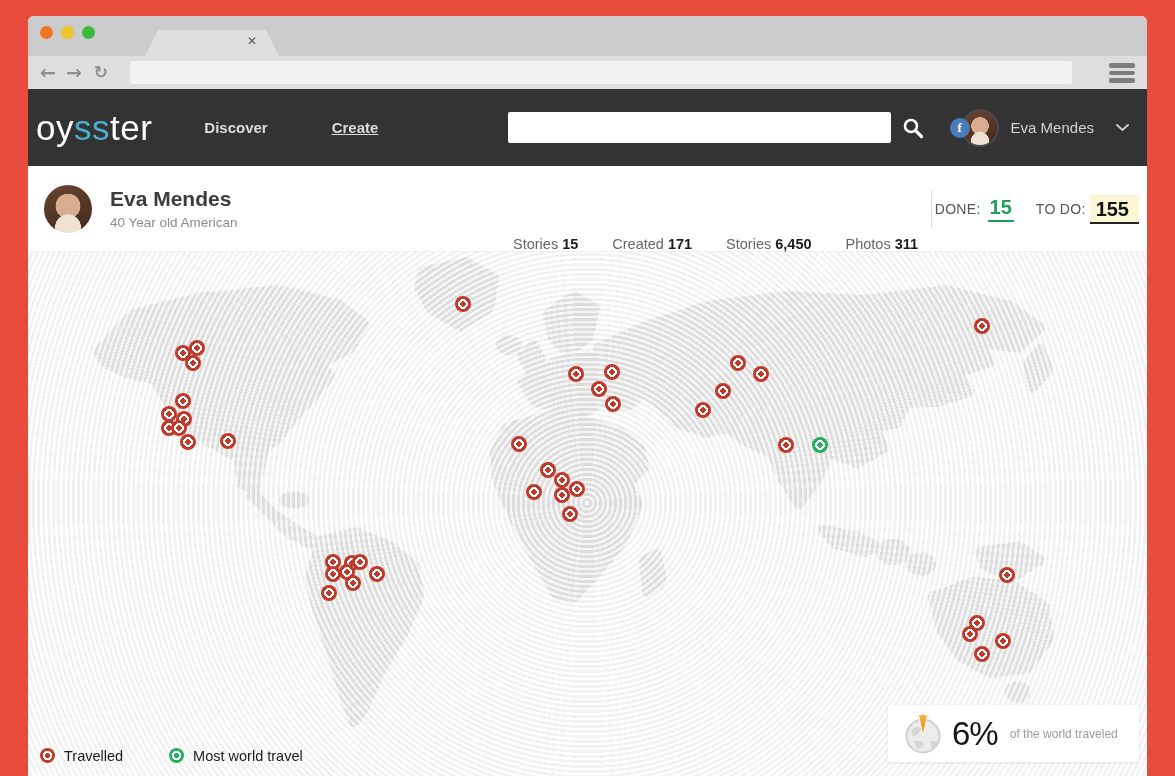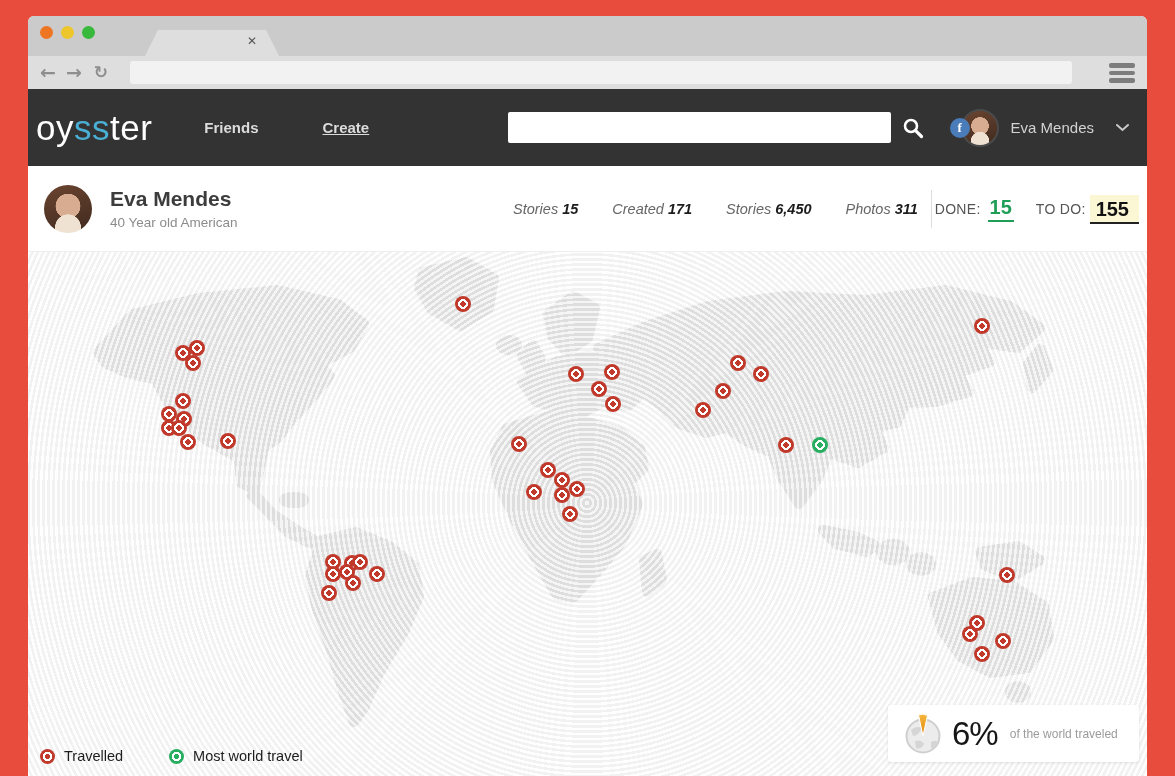--- a/index.html
+++ b/index.html
@@ -43,42 +43,42 @@
   .avatar-nav { width:38px; height:38px; border:2px solid #4a4a4a; }
   .user-name { margin-left:12px; font-size:15px; color:#d2d2d2; }
   .chevron { margin-left:22px; margin-right:8px; display:flex; }
 
   
   .profile-bar { height:86px; background:#fff; flex:none; position:relative; display:flex; align-items:center; border-bottom:1px solid #efefef; }
   .avatar-profile { width:48px; height:48px; margin-left:16px; }
   .profile-text { margin-left:18px; }
   .profile-name { font-size:21px; font-weight:600; color:#3c3c3c; line-height:1.15; }
   .profile-sub { font-size:13.5px; color:#8c8c8c; margin-top:3px; }
-  .stats { position:absolute; left:485px; top:0; height:86px; display:flex; align-items:center;font-style:italic; }
+  .stats { position:absolute; left:485px; top:0; height:86px; display:flex; align-items:flex-end; }
   .stat { font-size:14.5px; color:#666; }
   .stat b { color:#1c1c1c; margin-left:4px; }
   .stat + .stat { margin-left:34px; }
   .v-divider { position:absolute; left:903px; top:24px; height:38px; width:1px; background:#ddd; }
   .todo-area { position:absolute; right:8px; top:0; height:86px; display:flex; align-items:center; }
   .todo-label { font-size:14px; color:#555; letter-spacing:.3px; }
   .done-value { font-size:20px; font-weight:bold; color:#1f9e57; border-bottom:2px solid #1f9e57; margin-left:7px; padding:0 2px 1px; }
   .todo-label2 { margin-left:22px; }
   .todo-value { font-size:20px; font-weight:bold; color:#111; border-bottom:2px solid #222; margin-left:4px;
     background:#fbf7d5; padding:3px 10px 1px 6px; }
 
   
   .map { flex:1; position:relative; background:#fdfdfd; overflow:hidden; }
   .map svg.world { position:absolute; inset:0; }
   .ripple { position:absolute; inset:0; pointer-events:none;
     background:repeating-radial-gradient(circle at 559px 251px,
       rgba(255,255,255,.62) 0 2.5px, rgba(196,196,196,.20) 2.5px 5px); }
   .marker { position:absolute; width:16px; height:16px; border-radius:50%; z-index:5;
     background:radial-gradient(circle, var(--c) 0 2.6px, #fff 2.6px 4.9px, var(--c) 4.9px 100%); }
   .legend { position:absolute; left:12px; bottom:12px; display:flex; align-items:center; column-gap:46px; z-index:6; }
-  .legend-item { display:flex; align-items:center; }
+  .legend-item { display:flex; }
   .legend-dot { width:15px; height:15px; border-radius:50%; flex:none;
     background:radial-gradient(circle, var(--c) 0 2.4px, #fff 2.4px 4.6px, var(--c) 4.6px 100%); }
   .legend-label { margin-left:9px; font-size:14.5px; color:#1c1c1c; }
   .summary-card { position:absolute; right:8px; bottom:14px; width:251px; height:57px; background:#fff; border-radius:3px;
     box-shadow:0 1px 3px rgba(0,0,0,.10); display:flex; align-items:center; z-index:6; }
   .globe-icon { margin-left:14px; display:flex; }
   .summary-pct { font-size:33px; color:#161616; margin-left:8px; letter-spacing:-1px; }
   .summary-caption { font-size:12px; color:#9b9b9b; margin-left:12px; }
 </style>
 </head>
@@ -104,21 +104,21 @@
     <div class="address-bar"></div>
     <div class="menu-btn">
         <span></span>
         <span></span>
         <span></span>
       </div>
   </div>
 
   <div class="navbar">
     <div class="logo"><span>oy</span><span class="accent">ss</span><span>ter</span></div>
-    <span class="nav-link link-discover">Friends</span>
+    <span class="nav-link link-discover">Discover</span>
     <span class="nav-link link-create">Create</span>
     <div class="search-wrap">
       <input class="search-input" type="text" placeholder="" style="">
       <span class="search-icon">
         <svg width="24" height="24" viewBox="0 0 24 24">
             <circle cx="10" cy="10" r="6" fill="none" stroke="#fff" stroke-width="2.6"></circle>
             <line x1="14.6" y1="14.6" x2="20.5" y2="20.5" stroke="#fff" stroke-width="3.2" stroke-linecap="round"></line>
           </svg>
       </span>
     </div>

